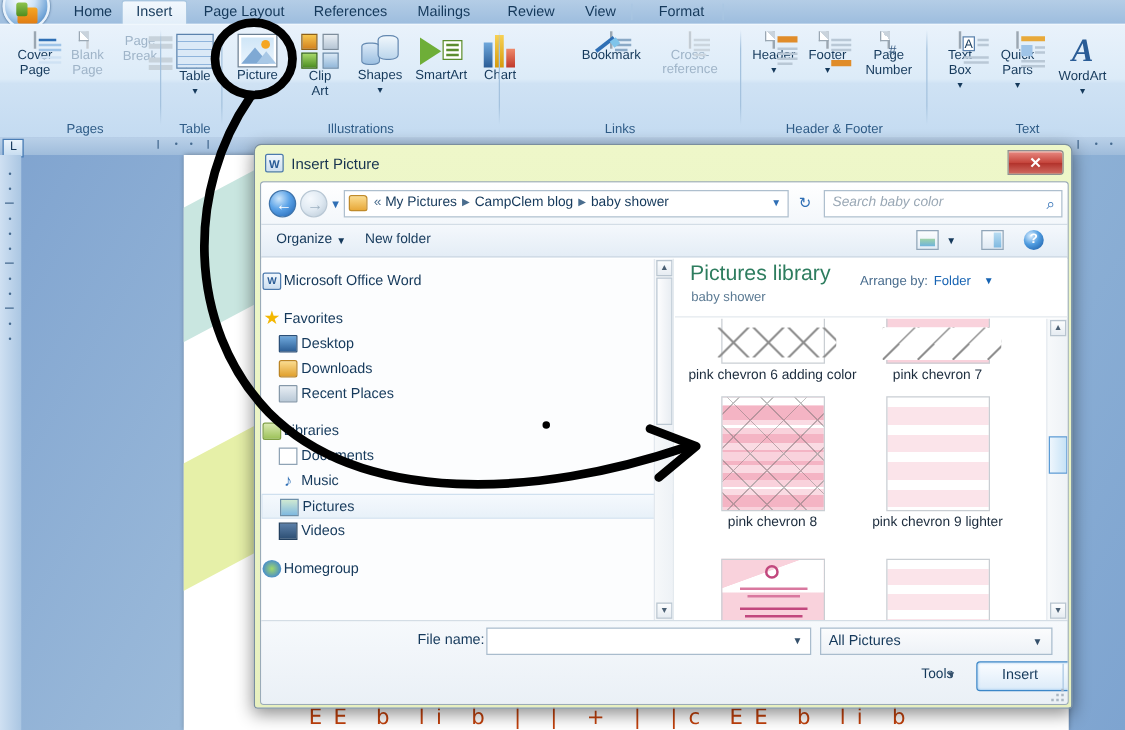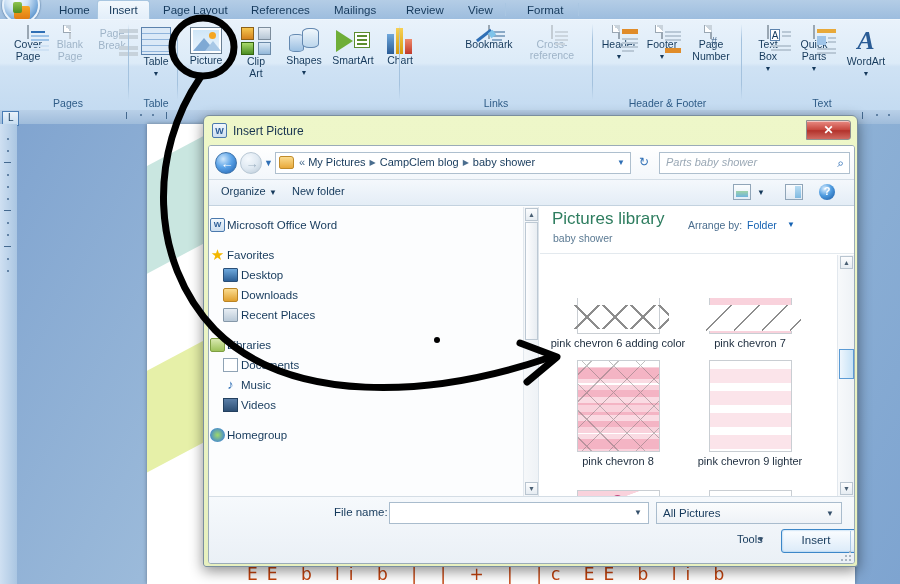--- a/index.html
+++ b/index.html
@@ -158,21 +158,21 @@
               background:linear-gradient(90deg,#fdfdfe,#e8edf2); border:1px solid #bcc8d3; }
 
   #listpane { position:absolute; left:331px; top:0; right:0; bottom:0; background:#fff; overflow:hidden; }
   #libhead { position:relative; height:47px; background:#fff; border-bottom:1px solid #e3e9ee; }
   #libtitle { position:absolute; left:12px; top:2px; font-size:17px; color:#2e7d5f; }
   #libsub { position:absolute; left:13px; top:25px; font-size:10.5px; color:#5b7a93; }
   #arrangelbl { position:absolute; left:148px; top:12px; font-size:10.5px; color:#4a6d8e; }
   #arrangeval { position:absolute; left:207px; top:12px; font-size:10.5px; color:#1663b3; }
   #arrangecaret { position:absolute; left:247px; top:13px; font-size:8px; color:#1663b3; }
 
-  #grid { position:absolute; left:0; top:48px; right:17px; bottom:0; overflow:hidden;margin-top:43px; }
+  #grid { position:absolute; left:0; top:48px; right:17px; bottom:0; overflow:hidden; }
   .cell { position:absolute; width:140px; text-align:center; }
   .thumbwrap { position:relative; margin:0 auto; border:1px solid #c9ced3; background:#fff; }
   .celllbl { font-size:11px; color:#1c2c3d; line-height:13px; margin-top:3px; }
 
   #gridscroll { position:absolute; right:0; top:48px; width:17px; bottom:0;
                 background:linear-gradient(90deg,#f7f9fb,#eef2f6); border-left:1px solid #e2e8ee; }
 
   #footer { position:absolute; left:0; right:0; bottom:0; height:67px;
             background:linear-gradient(#f6f9fc,#eaf0f6); border-top:1px solid #d4dde5; }
   #fnlabel { position:absolute; left:125px; top:9px; font-size:11.5px; color:#15395b; }
@@ -319,20 +319,21 @@
       <div class="cmd" style="left:198px; top:6px; width:44px;">
         <span class="ico">
           <span style="display:block;position:relative;width:28px;height:27px;margin:0 auto;">
             <span style="position:absolute;left:1px;bottom:0;width:7px;height:20px;background:linear-gradient(#6fa8dc,#2a5c96);"></span>
             <span style="position:absolute;left:10px;bottom:0;width:7px;height:26px;background:linear-gradient(#f7d154,#d69a0b);"></span>
             <span style="position:absolute;left:19px;bottom:0;width:7px;height:15px;background:linear-gradient(#ef8a6b,#c0392b);"></span>
           </span>
         </span>
         <span class="lbl">Chart</span>
       </div>
+      <div class="group-label">Illustrations</div>
     </div>
     <div class="group-sep" style="left:399px;"></div>
 
     <div class="group" style="left:402px; width:188px;">
       <div class="cmd" style="left:60px; top:6px; width:54px;">
         <span class="ico">
           <span class="docico" style="width:24px;">
             <span class="line" style="top:5px;width:13px;background:#8aa9c6;"></span>
             <span class="line" style="top:9px;width:13px;background:#8aa9c6;"></span>
             <span class="line" style="top:13px;width:10px;background:#8aa9c6;"></span>
@@ -522,21 +523,21 @@
 
       <div id="crumbbar">
         <span class="crumb-folder"></span>
         <span class="crumbs"><span class="dbl">«</span><span>My Pictures</span><span class="sep">▶</span><span>CampClem blog</span><span class="sep">▶</span><span>baby shower</span></span>
         <span class="crumb-caret">▼</span>
       </div>
 
       <div id="refreshbtn">↻</div>
 
       <div id="searchbox">
-        <span class="ph">Parts baby shower</span>
+        <span class="ph">Search baby color</span>
         <span class="mag">⌕</span>
       </div>
     </div>
 
     <div id="toolbar">
       <div class="tb-item" style="left:12px;">Organize</div>
       <div class="tb-item" style="left:60px; font-size:8px; top:8px;">▼</div>
       <div class="tb-item" style="left:83px;">New folder</div>
       <div class="tb-ico viewico" style="left:524px;"></div>
       <div class="tb-item" style="left:548px; font-size:8px; top:8px;">▼</div>
@@ -574,20 +575,24 @@
           <span class="nav-ico" style="background:linear-gradient(#d9e9b0,#9dc25a);border:1px solid #7e9f42;border-radius:2px;"></span>
           <span>Libraries</span>
         </div>
         <div class="nav-item">
           <span class="nav-ico" style="background:#fff;border:1px solid #8fa3b5;"></span>
           <span>Documents</span>
         </div>
         <div class="nav-item">
           <span class="nav-ico" style="color:#2f6fb5;font-size:13px;line-height:13px;text-align:center;">♪</span>
           <span>Music</span>
+        </div>
+        <div class="nav-item sel">
+          <span class="nav-ico" style="background:linear-gradient(#cfe9d2,#7fb9e0);border:1px solid #6d8fa8;"></span>
+          <span>Pictures</span>
         </div>
         <div class="nav-item">
           <span class="nav-ico" style="background:linear-gradient(#5b7fa8,#2d4f74);border:1px solid #23405f;"></span>
           <span>Videos</span>
         </div>
         <div class="spacer"></div>
         <div class="nav-item root">
           <span class="nav-ico" style="background:radial-gradient(circle at 50% 50%,#9fd96a 0%,#4a8ec9 70%);border-radius:50%;"></span>
           <span>Homegroup</span>
         </div>

